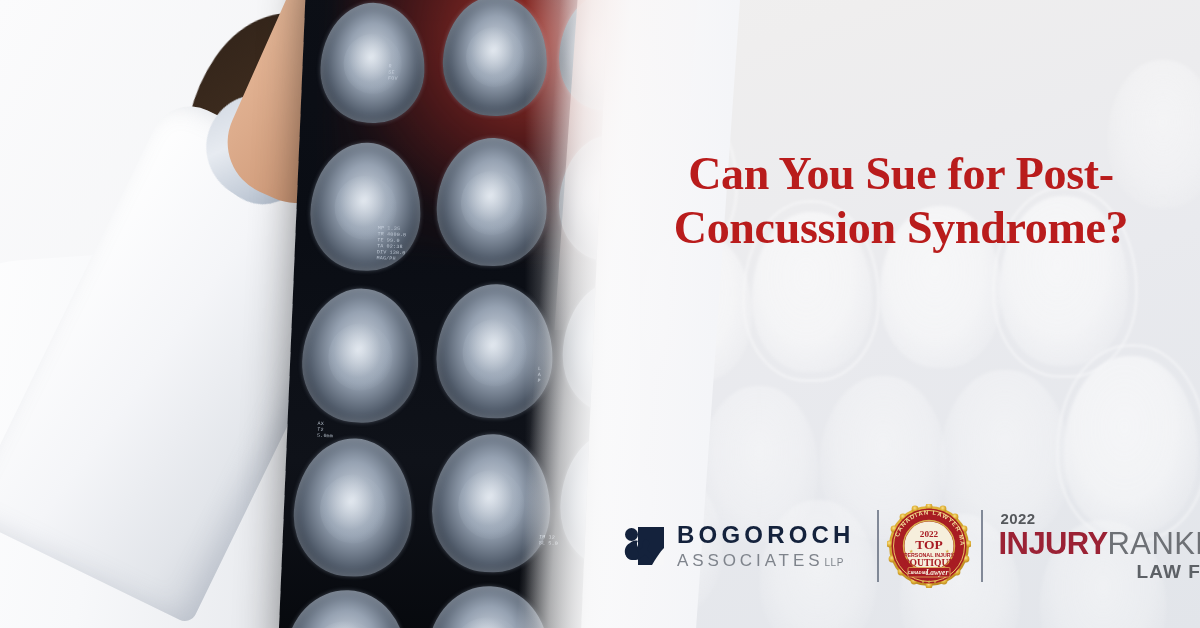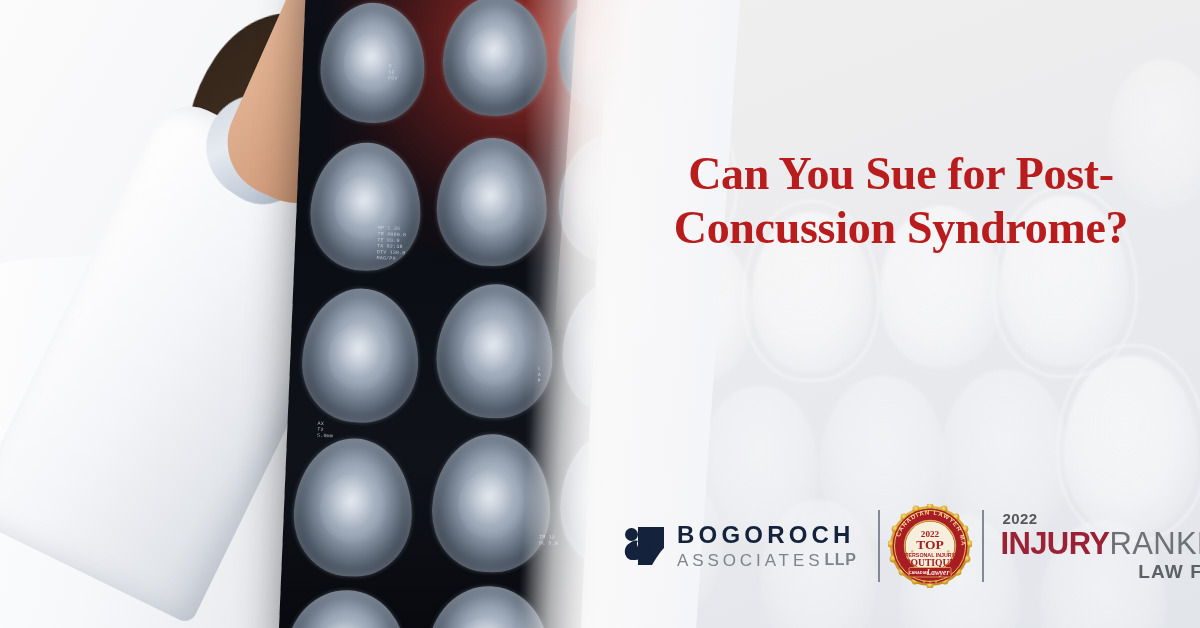--- a/index.html
+++ b/index.html
@@ -198,21 +198,21 @@
   .brand-name{
     font-size:24px;font-weight:700;letter-spacing:4.2px;color:#14223c;
   }
   .brand-sub{
     display:flex;align-items:flex-end;gap:1px;margin-top:5px;
   }
   .brand-sub-main{
     font-size:17px;font-weight:400;letter-spacing:3.9px;color:#7f848c;
   }
   .brand-sub-llp{
-    font-size:16px;font-weight:700;letter-spacing:.6px;color:#7f848c;
+    font-size:10px;font-weight:400;letter-spacing:.6px;color:#7f848c;
     position:relative;top:-1px;
   }
   .divider{
     width:2px;height:72px;background:#6f7787;opacity:.85;flex:0 0 auto;
   }
   .div1{margin-left:22px;margin-right:8px;}
   .div2{margin-left:10px;margin-right:16px;}
 
   
   .seal{position:relative;width:84px;height:84px;flex:0 0 auto;}

